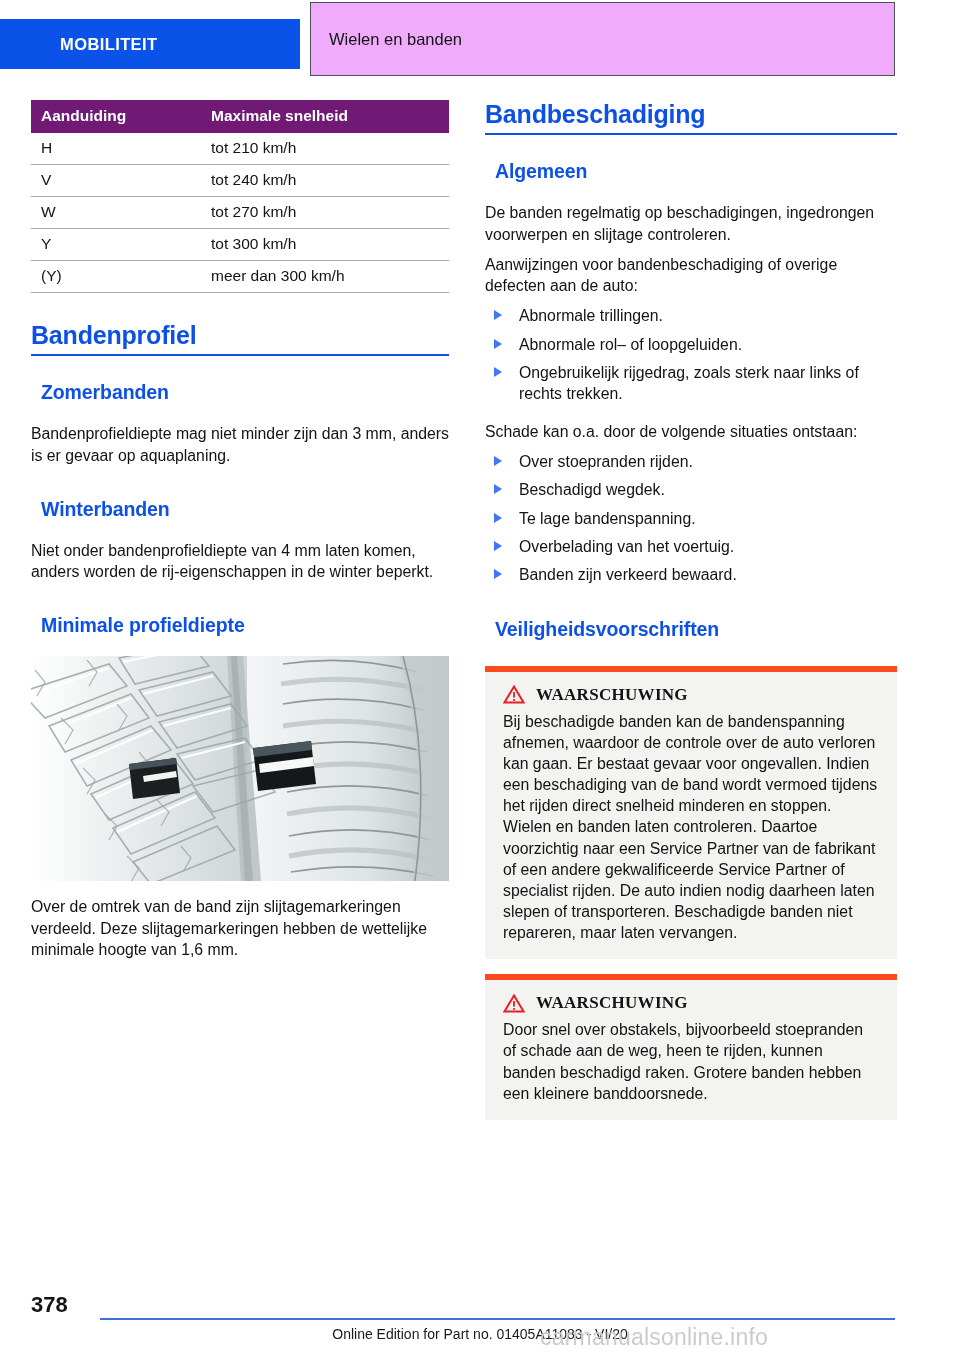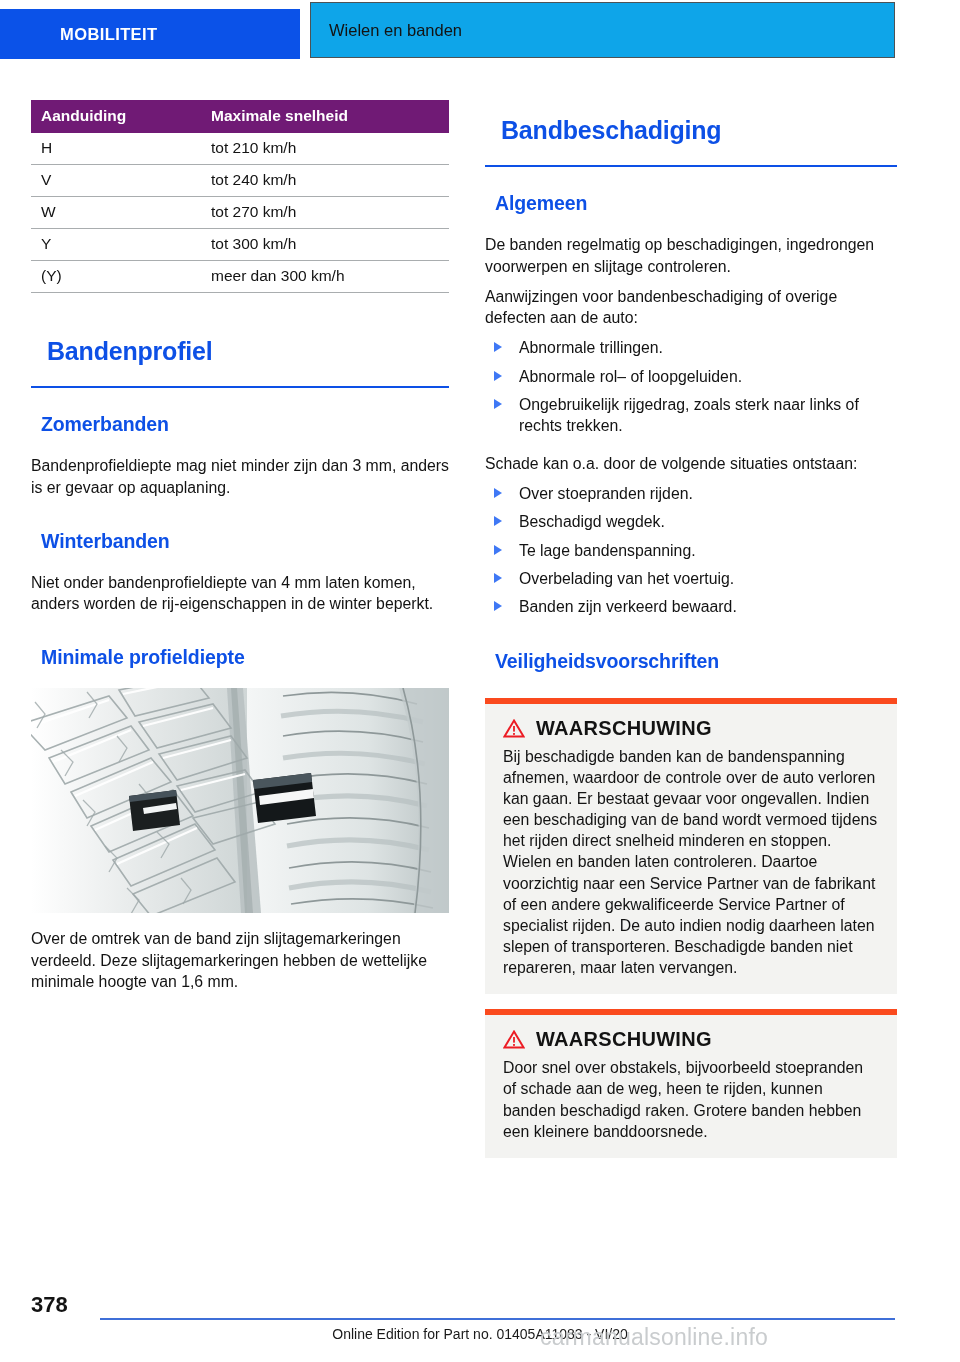--- a/index.html
+++ b/index.html
@@ -7,30 +7,30 @@
     width:960px;height:1362px;
     background:#ffffff;
     font-family:"Liberation Sans", sans-serif;
     color:#131313;
     position:relative;
     overflow:hidden;
   }
   
   .header{position:absolute;left:0;top:0;width:960px;height:72px;}
   .hdr-blue{
-    position:absolute;left:0;top:9px;width:300px;height:50px;
+    position:absolute;left:0;top:19px;width:300px;height:50px;
     background:#0b52e8;
   }
   .hdr-blue span{
     position:absolute;left:60px;top:50%;transform:translateY(-50%);
     color:#ffffff;font-weight:bold;font-size:16.5px;letter-spacing:.4px;
   }
   .hdr-box{
-    position:absolute;left:310px;top:2px;width:585px;height:56px;
-    border:1.6px solid #4c5356;background:#0ea5e9;box-sizing:border-box;
+    position:absolute;left:310px;top:2px;width:585px;height:74px;
+    border:1.6px solid #4c5356;background:#f0abfc;box-sizing:border-box;
   }
   .hdr-box span{
     position:absolute;left:18px;top:50%;transform:translateY(-50%);
     font-size:16.5px;color:#131313;
   }
 
   
   .col{position:absolute;top:100px;}
   .col-left{left:31px;width:418px;}
   .col-right{left:485px;width:412px;}
@@ -43,21 +43,21 @@
   }
   table.spec th.c1{width:160px;}
   table.spec td{
     font-size:15.5px;padding:6px 0 7px 10px;
     border-bottom:1.2px solid #a9adaf;color:#131313;
   }
   table.spec tr:first-child th{border-bottom:none;}
 
   
   h1.sec{
-    font-size:25px;color:#0d50e6;margin:16px;padding:0 0 4px 0;
+    font-size:25px;color:#0d50e6;margin:0;padding:0 0 4px 0;
     font-weight:bold;letter-spacing:-.2px;
   }
   .rule-blue{height:2.2px;background:#0d50e6;width:100%;}
   h2.sub{
     font-size:19.5px;color:#0d50e6;margin:10px;font-weight:bold;
     letter-spacing:-.1px;
   }
   p.body{font-size:15.8px;line-height:1.35;margin:0;color:#131313;}
 
   .gap-sm{height:9px;}
@@ -76,22 +76,23 @@
     border-top:5px solid transparent;border-bottom:5px solid transparent;
     border-left:8px solid #3f78f5;
   }
 
   
   .warn{width:412px;background:#f3f3f1;box-sizing:border-box;}
   .warn .bar{height:6px;background:#fa4a1e;width:100%;}
   .warn .inner{padding:13px 18px 16px 18px;}
   .warn .title{
     display:flex;align-items:center;gap:11px;
-    font-size:20px;font-weight:bold;letter-spacing:.3px;color:#131313;
+    font-size:17px;font-weight:bold;letter-spacing:.3px;color:#131313;
     margin-bottom:6px;
+    font-family:Liberation Serif, serif;
   }
   .warn .title svg{display:block;}
   .warn p{font-size:15.8px;line-height:1.34;margin:0;color:#131313;}
 
   
   .tire-wrap{width:418px;height:225px;overflow:hidden;position:relative;background:#ffffff;}
 
   
   .footer{position:absolute;left:0;bottom:0;width:776px;height:82px;}
   .pagenum{

